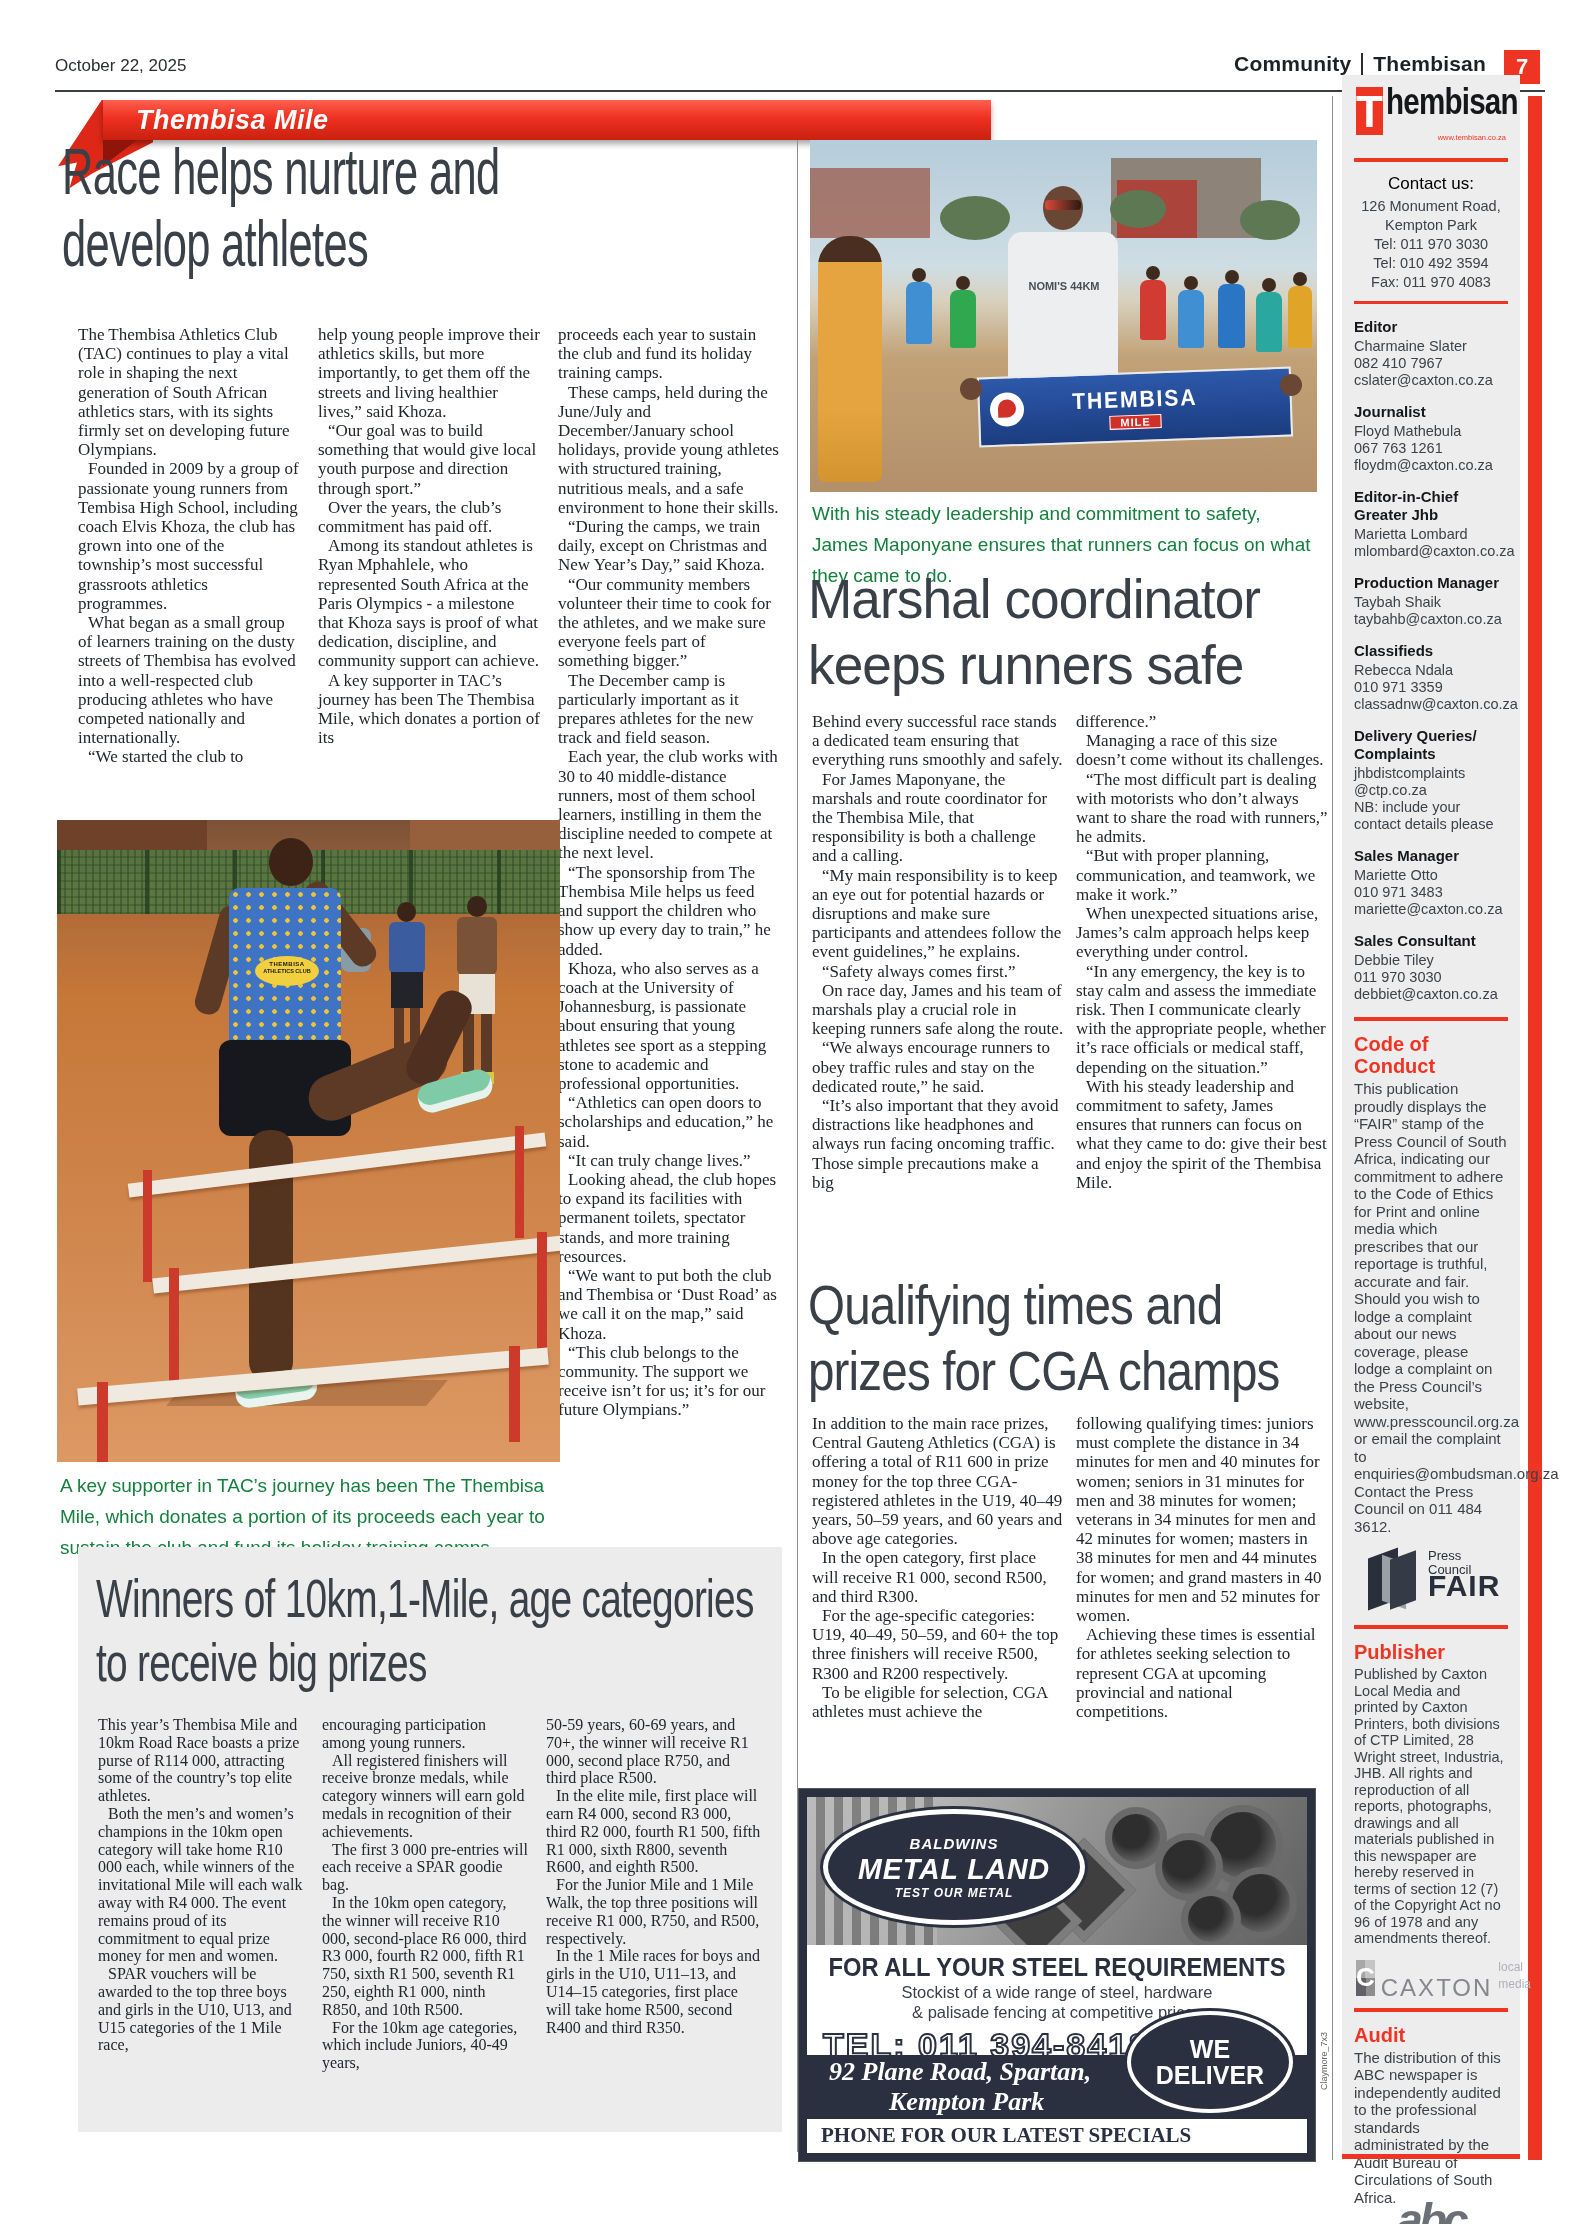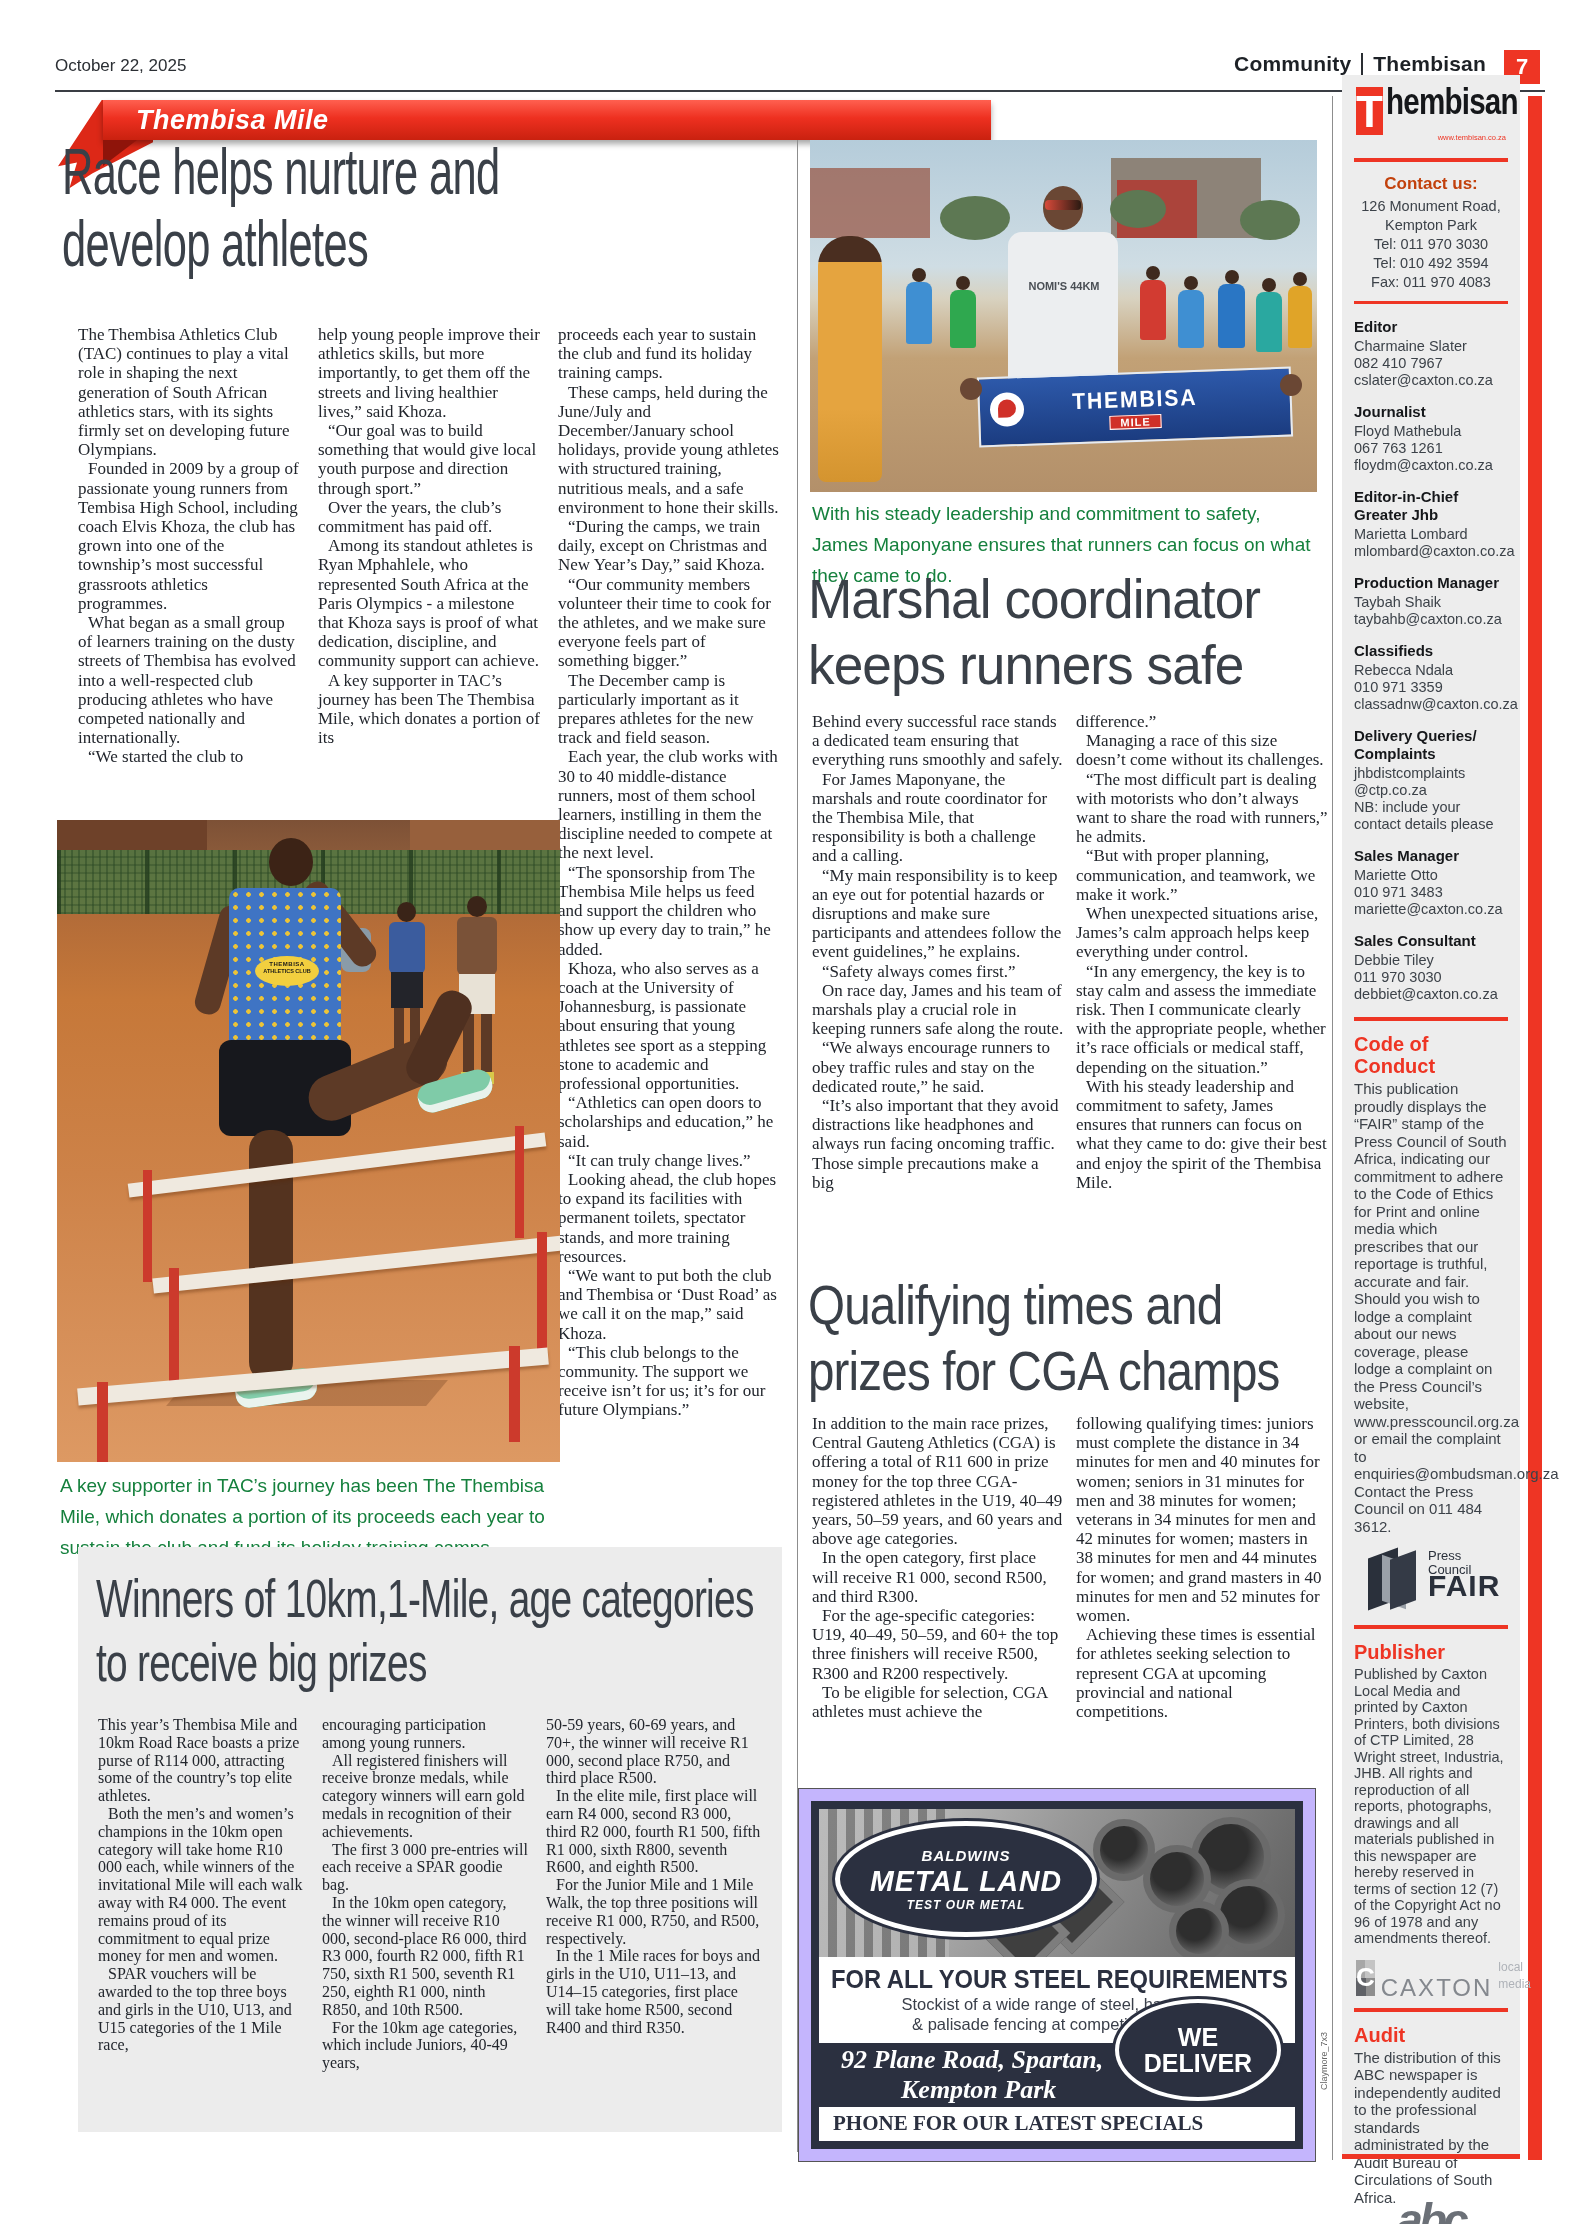--- a/index.html
+++ b/index.html
@@ -36,21 +36,21 @@
   .sidebar{background:#ededed;box-sizing:border-box;padding:10px 12px 8px 12px;color:#3c4249;
            font-size:14.5px;line-height:17px;}
   .side-rule{height:3px;background:#ee3524;margin:9px 0;}
   .side-rule.fat{height:4px;margin:12px 0;}
   .logo-row{display:flex;align-items:flex-start;gap:3px;margin:2px 0 0 2px;}
   .logo-t{width:42px;height:48px;background:#ee3524;color:#fff;font-size:44px;font-weight:800;
           display:flex;align-items:center;justify-content:center;}
   .logo-rest{font-size:37px;font-weight:800;color:#15171a;letter-spacing:-1px;transform:scaleX(.8);transform-origin:left top;margin-top:6px;}
   .logo-url{font-size:7.5px;color:#ee3524;text-align:right;margin:-6px 2px 0 0;}
   .contact{text-align:center;margin-top:8px;}
-  .contact .h{font-size:17px;font-weight:700;color:#c2410c;margin-bottom:4px;text-align:center;}
+  .contact .h{font-size:17px;font-weight:400;color:#000000;margin-bottom:4px;text-align:center;}
   .contact div{line-height:19px;}
   .staff{margin:14px 0;}
   .staff .role{font-weight:800;color:#15171a;font-size:15px;line-height:18px;margin-bottom:2px;}
   .redhead{color:#ee3524;font-weight:800;font-size:20px;line-height:22px;margin:4px 0 3px 0;}
   .fairlogo{display:flex;gap:8px;margin:14px 0 6px 14px;}
   .fair-ico{position:relative;width:52px;height:64px;}
   .fair-ico .d1{position:absolute;left:0;top:4px;width:30px;height:52px;background:#2a303b;transform:skewY(-20deg);}
   .fair-ico .d2{position:absolute;left:14px;top:10px;width:24px;height:46px;background:#9aa0a8;transform:skewY(20deg);}
   .fair-ico .d3{position:absolute;left:22px;top:6px;width:26px;height:50px;background:#343a46;transform:skewY(-20deg);}
   .fair-txt .s{font-size:13px;line-height:14px;color:#2a303b;}
@@ -85,21 +85,21 @@
   .rleg{background:#cc3a2c;}
   .shadowpatch{background:rgba(60,25,5,.22);transform:skewX(-40deg);}
   .vest{background-color:#3f74c4;background-image:radial-gradient(#ecc437 2px,transparent 2.6px);background-size:13px 13px;border-radius:10px;}
   .patch{background:#f2cf3f;border-radius:50%;text-align:center;color:#181818;font-weight:bold;}
   .patch .l1{font-size:6px;line-height:8px;letter-spacing:.5px;margin-top:4px;}
   .patch .l2{font-size:5.5px;line-height:6px;}
   .skin{background:#5d3a26;}
   
   .graybox{background:#ececec;}
   
-  .ad{box-sizing:border-box;border:1px solid #555;background:#c4b5fd;padding:12px;}
+  .ad{box-sizing:border-box;border:1px solid #555;background:#ec4899;padding:0;}
   .ad-frame{position:relative;box-sizing:border-box;width:100%;height:100%;border:8px solid #2b3040;background:#fff;}
   .ad-photo{position:relative;height:148px;overflow:hidden;background:linear-gradient(120deg,#d2d2d2 0%,#999 45%,#5e5e5e 100%);}
   .adp-left{position:absolute;left:0;top:0;width:130px;height:100%;
             background:repeating-linear-gradient(90deg,#b5b5b5 0 9px,#6f6f6f 9px 18px);opacity:.8;}
   .adp-c{position:absolute;border-radius:50%;border:7px solid #6a6a6a;
          background:radial-gradient(circle at 40% 35%,#2e2e2e 40%,#8a8a8a);}
   .adp-sq{position:absolute;border:8px solid #7d7d7d;background:#3f3f3f;transform:rotate(45deg);}
   .ml-oval{position:absolute;left:16px;top:12px;width:262px;height:116px;border-radius:50%;
            background:#2b3040;box-shadow:inset 0 0 0 5px #fff,0 0 0 3px #2b3040;
            display:flex;flex-direction:column;align-items:center;justify-content:center;color:#fff;font-style:italic;}

